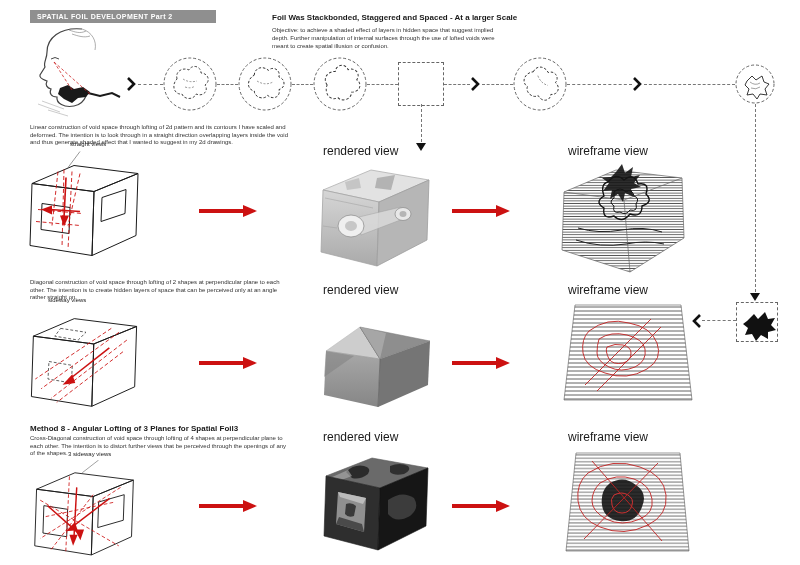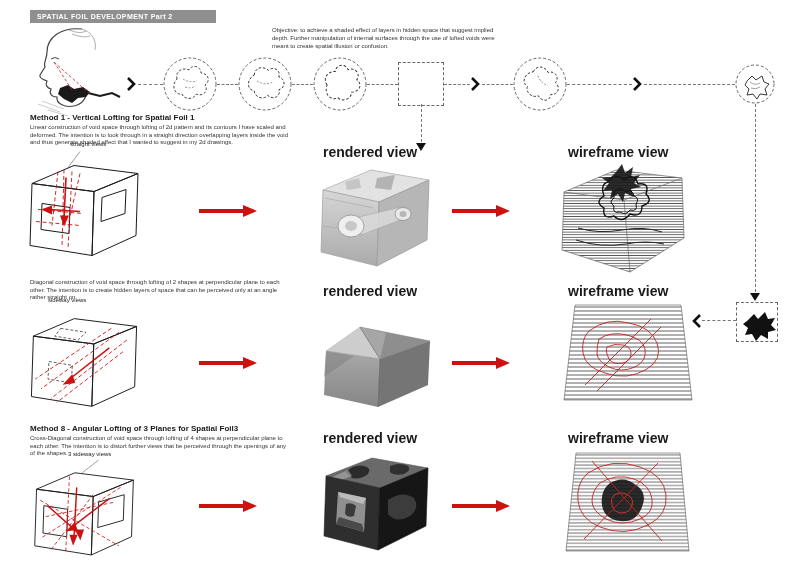--- a/index.html
+++ b/index.html
@@ -6,33 +6,34 @@
   .board{position:relative;width:800px;height:565px;background:#ffffff;
          font-family:"Liberation Sans",sans-serif;color:#1a1a1a;overflow:hidden}
   .abs{position:absolute}
   .hdr{background:#8f8f8f;color:#ffffff;font-size:7px;font-weight:bold;
        letter-spacing:.4px;padding:3px 7px;width:172px}
   .intro-title{font-size:8px;font-weight:bold;width:300px}
   .intro-body{font-size:6px;line-height:1.32;width:238px;color:#333}
   .m-title{font-size:8px;font-weight:bold;width:300px}
   .m-desc{font-size:6px;line-height:1.28;width:262px;color:#333}
   .v-label{font-size:6px;color:#222}
-  .col-label{font-size:14px;font-weight:bold}
+  .col-label{font-size:12px;font-weight:normal}
   .dash-h{border-top:1px dashed #777;height:0}
   .dash-v{border-left:1px dashed #777;width:0}
   .dash-box{border:1px dashed #666;background:#fff}
   svg{display:block}
 </style>
 </head>
 <body>
 
 <div class="board">
 
   <div class="abs hdr" style="left:30px;top:10px">SPATIAL FOIL DEVELOPMENT Part 2</div>
 
+  <div class="abs intro-title" style="left:272px;top:13px">Foil Was Stackbonded, Staggered and Spaced - At a larger Scale</div>
   <div class="abs intro-body" style="left:272px;top:27px">Objective: to achieve a shaded effect of layers in hidden space that suggest implied depth. Further manipulation of  internal surfaces through the use of lofted voids  were meant to create spatial illusion or confusion.</div>
 
   <div class="abs" style="left:20px;top:26px">
     <svg width="112" height="92" viewBox="0 0 112 92">
       <path d="M62,3 C40,1 27,12 27,26 C27,33 23,37 25,41 L20,49 C19,53 25,54 27,55 C25,59 27,62 31,63 C29,67 31,71 37,71 C36,77 44,82 54,80 C60,79 64,75 66,70" fill="none" stroke="#444" stroke-width="1.2"></path>
       <path d="M62,3 C72,6 77,15 75,24 M66,5 C60,8 55,6 49,4 M70,10 C64,12 58,10 52,8" stroke="#777" stroke-width="0.6" fill="none"></path>
       <path d="M31,33 q4,-3 8,0" stroke="#333" stroke-width="0.9" fill="none"></path>
       <path d="M40,62 l8,-3 6,4 9,-2 7,5 -4,5 -8,1 -6,5 -8,-4 -6,-5 z" fill="#1a1a1a"></path>
       <path d="M64,66 l16,4 12,-3 8,4" stroke="#1a1a1a" stroke-width="2" fill="none"></path>
       <line x1="34" y1="36" x2="52" y2="64" stroke="#cc2222" stroke-width="0.8" stroke-dasharray="3,2"></line>
@@ -135,21 +136,20 @@
       <path d="M10,18 l7,-7 4,5 7,-7 3,7 7,-1 -4,7 5,5 -8,2 0,7 -7,-4 -5,6 -4,-7 -7,1 3,-7 -5,-4 z" fill="#111"></path>
     </svg>
   </div>
   <div class="abs dash-h" style="left:702px;top:320px;width:34px"></div>
   <div class="abs" style="left:692px;top:313px">
     <svg width="10" height="16">
         <polyline points="8,2 2,8 8,14" fill="none" stroke="#111" stroke-width="2.6"></polyline>
       </svg>
   </div>
 
-  <div class="abs m-title" style="left:30px;top:113px">Method 1 - Vertical Lofting for Spatial Foil 1</div>
   <div class="abs m-desc" style="left:30px;top:124px">Linear construction of void space through lofting of 2d pattern and its contours I have scaled and deformed. The intention is to look through in a straight direction overlapping layers inside the void and thus generate shaded effect that I wanted to suggest in my 2d drawings.</div>
   <div class="abs v-label" style="left:70px;top:141px">straight views</div>
 
   <div class="abs" style="left:22px;top:150px">
     <svg width="125" height="118" viewBox="0 0 125 115">
       <g fill="none" stroke="#1a1a1a" stroke-width="1">
         <polygon points="10,32 52,14 116,22 72,40"></polygon>
         <polygon points="10,32 72,40 70,104 8,94"></polygon>
         <polygon points="72,40 116,22 114,84 70,104"></polygon>
         <polygon points="20,52 48,56 47,82 19,78"></polygon>

